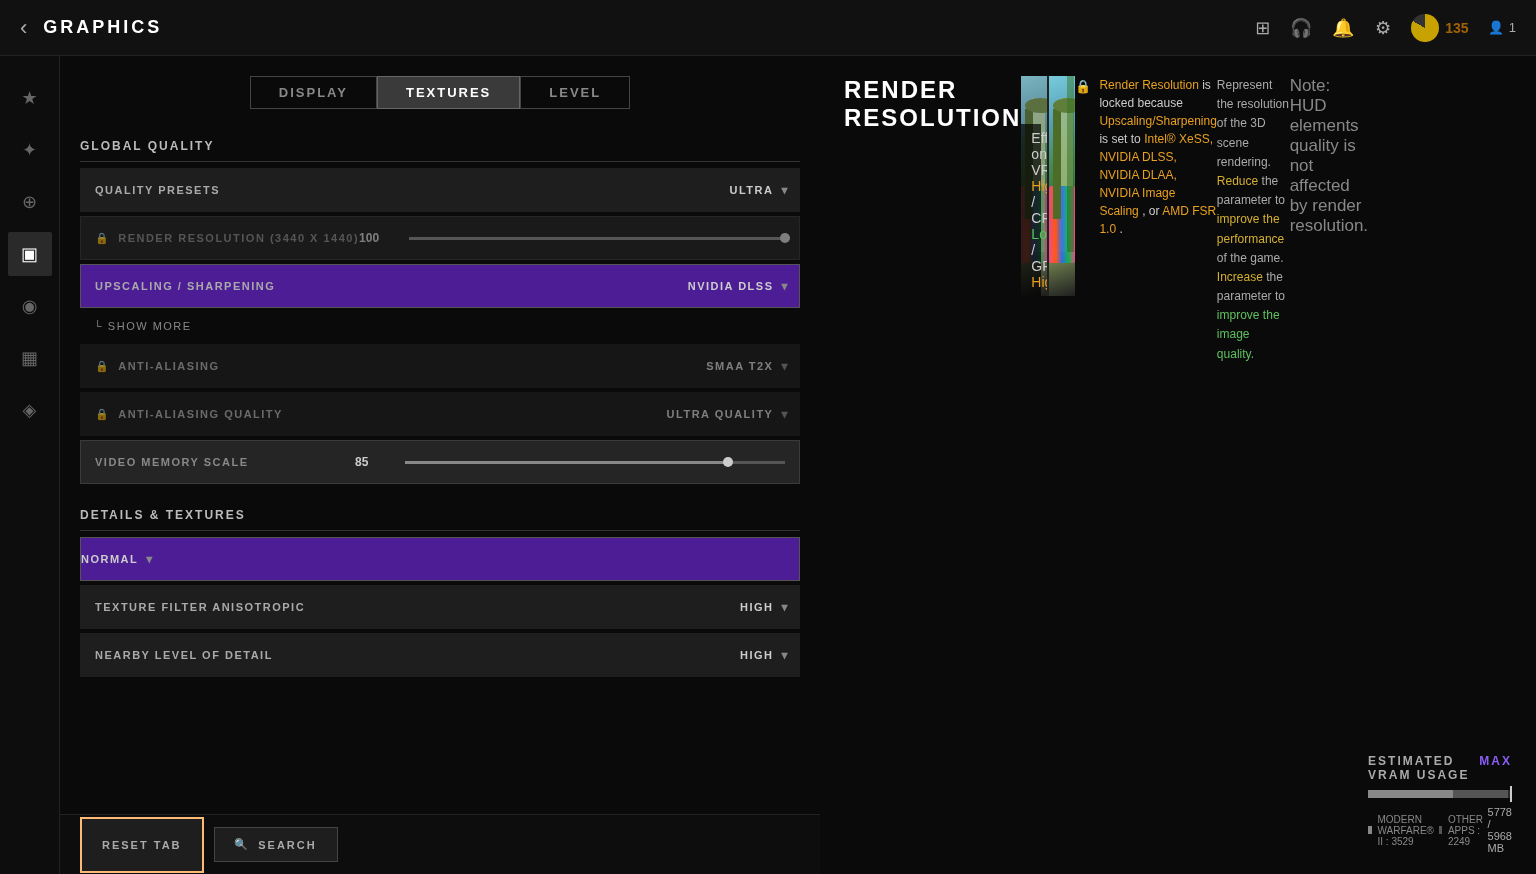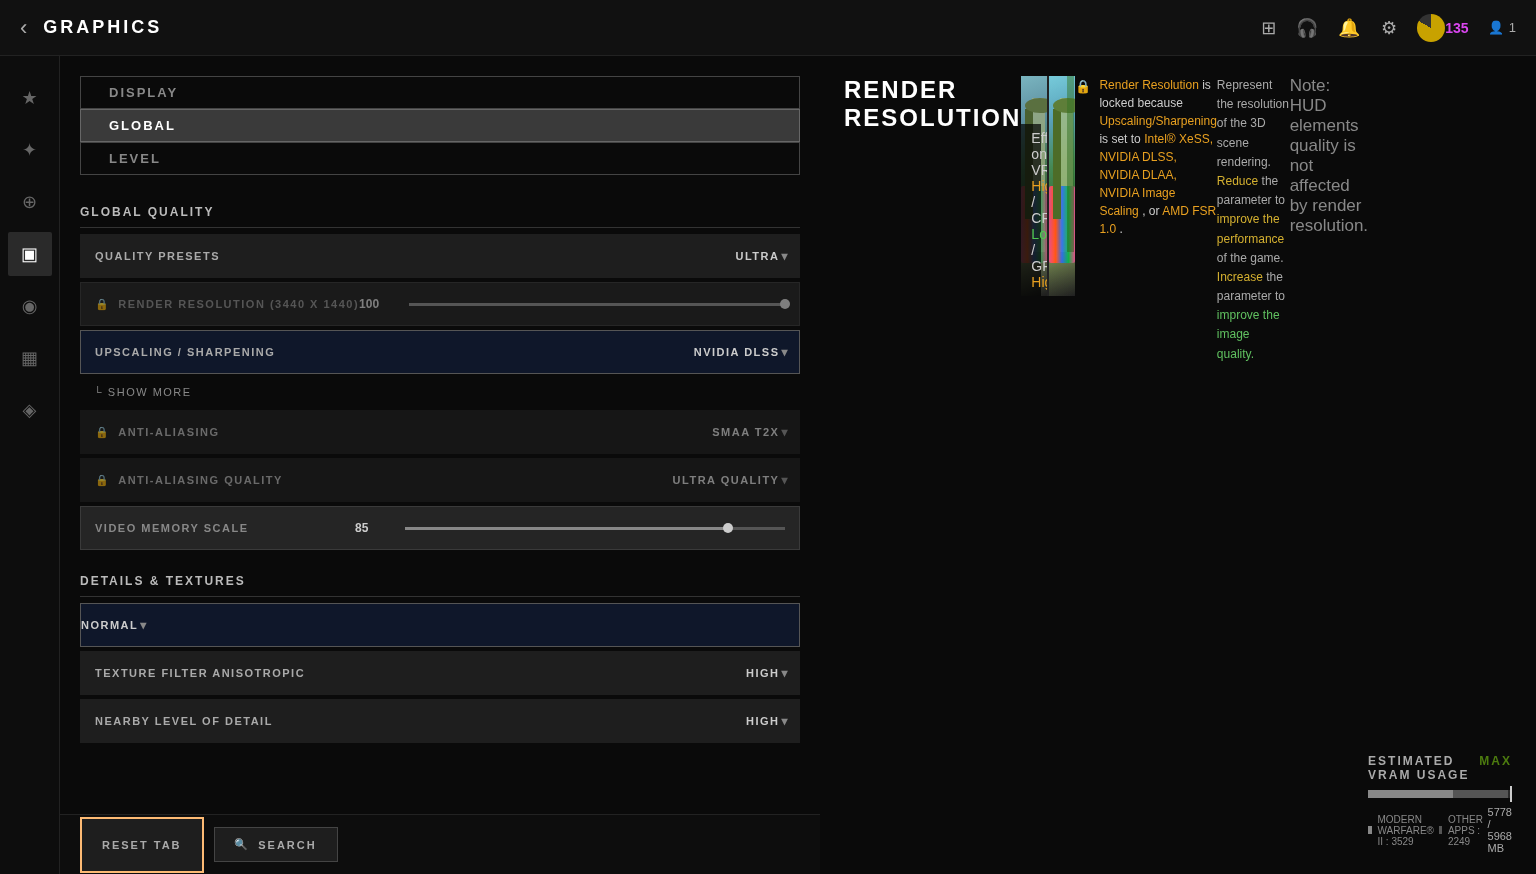--- a/index.html
+++ b/index.html
@@ -41,21 +41,22 @@
       gap: 20px;
     }
     .header-icon {
       color: #aaa;
       font-size: 18px;
       cursor: pointer;
     }
     .header-coins {
       display: flex;
       align-items: center;
-      color: #d946ef;
+      gap: 6px;
+      color: #a16207;
       font-size: 14px;
       font-weight: bold;
     }
     .coin-circle {
       width: 28px;
       height: 28px;
       border-radius: 50%;
       background: conic-gradient(#c8a200 0deg 300deg, #333 300deg 360deg);
       display: flex;
       align-items: center;
@@ -119,21 +120,20 @@
       display: flex;
       flex-direction: column;
     }
 
     
     .tabs {
       display: flex;
       gap: 0;
       margin-bottom: 20px;
       justify-content: center;
-      flex-direction: column;
     }
     .tab {
       padding: 8px 28px;
       font-size: 13px;
       font-weight: 700;
       letter-spacing: 2px;
       cursor: pointer;
       border: 1px solid #444;
       color: #888;
       background: transparent;
@@ -164,21 +164,21 @@
       height: 44px;
       cursor: pointer;
       border: 1px solid transparent;
     }
     .setting-row.locked {
       opacity: 0.6;
       cursor: default;
     }
     .setting-row.highlighted {
       border-color: #555;
-      background: #0f172a;
+      background: #4c1d95;
     }
     .setting-label {
       flex: 1;
       padding-left: 14px;
       font-size: 11px;
       font-weight: 700;
       letter-spacing: 1.5px;
       color: #aaa;
       display: flex;
       align-items: center;
@@ -189,21 +189,21 @@
       color: #888;
     }
     .setting-value {
       padding-right: 10px;
       font-size: 11px;
       font-weight: 700;
       letter-spacing: 1.5px;
       color: #ccc;
       display: flex;
       align-items: center;
-      gap: 2px;
+      gap: 8px;
     }
     .chevron-icon {
       color: #888;
       font-size: 12px;
     }
 
     
     .slider-row {
       display: flex;
       align-items: center;
@@ -420,21 +420,21 @@
     }
     .vram-header {
       display: flex;
       justify-content: space-between;
       font-size: 12px;
       font-weight: 700;
       letter-spacing: 2px;
       color: #aaa;
       margin-bottom: 8px;
     }
-    .vram-max { color: #4d7c0f; }
+    .vram-max { color: #8b5cf6; }
     .vram-bar {
       width: 100%;
       height: 8px;
       background: #2a2a2a;
       position: relative;
       margin-bottom: 8px;
     }
     .vram-fill-mw {
       position: absolute;
       left: 0;
@@ -519,21 +519,21 @@
   <div class="sidebar-item">▦</div>
   <div class="sidebar-item">◈</div>
 </div>
 
 <div class="main">
 
   <div class="left-panel">
 
     <div class="tabs">
       <div class="tab">DISPLAY</div>
-      <div class="tab active">GLOBAL</div>
+      <div class="tab active">TEXTURES</div>
       <div class="tab">LEVEL</div>
     </div>
 
     <div class="section-header">GLOBAL QUALITY</div>
 
     <div class="setting-row">
       <span class="setting-label">QUALITY PRESETS</span>
       <span class="setting-value">
         <span>ULTRA</span>
         <span class="chevron-icon">▾</span>

